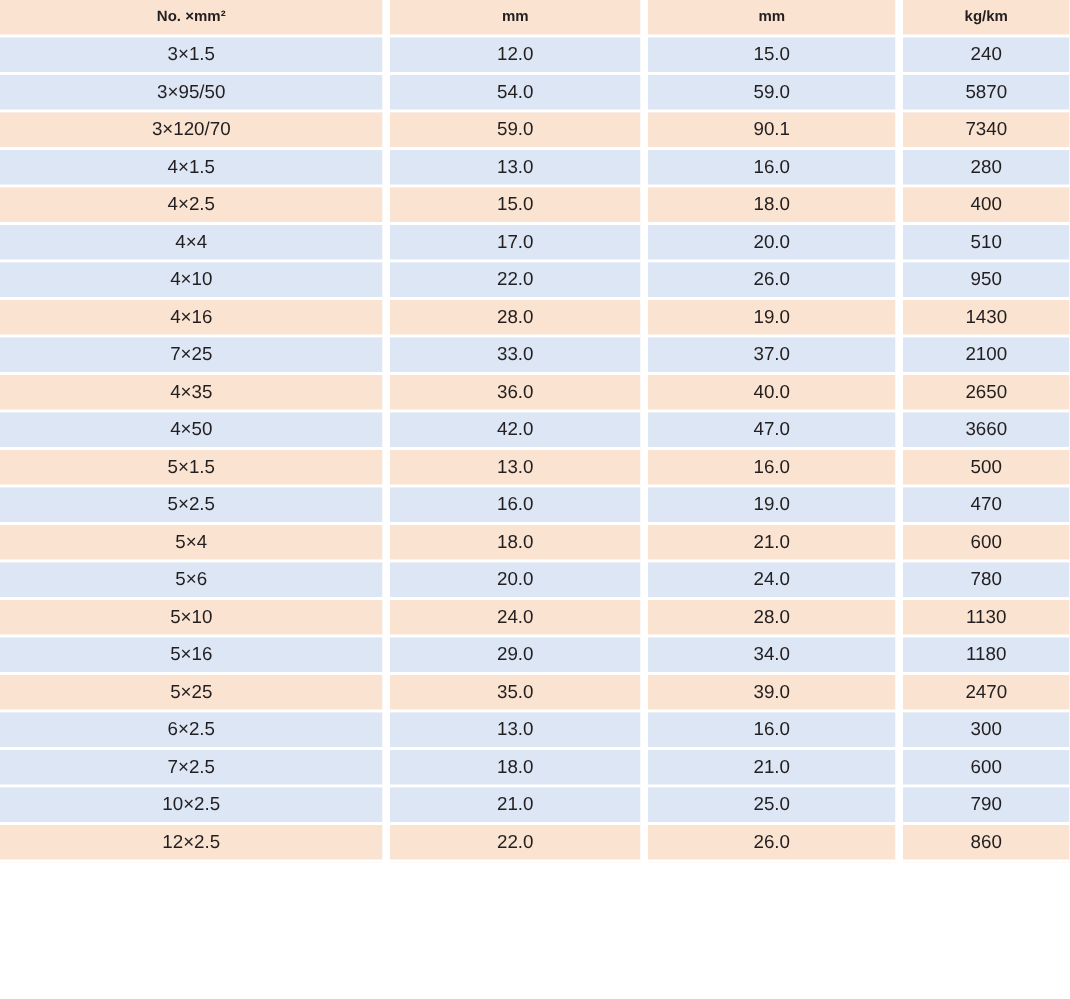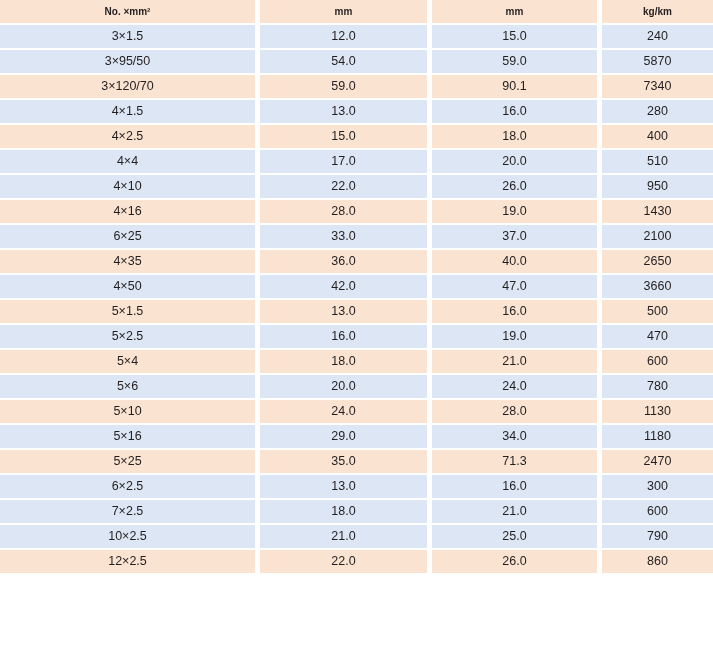--- a/index.html
+++ b/index.html
@@ -149,21 +149,21 @@
       <tr class="r-peach">
         <td>4×16</td>
         <td class="spacer"></td>
         <td>28.0</td>
         <td class="spacer"></td>
         <td>19.0</td>
         <td class="spacer"></td>
         <td>1430</td>
       </tr>
       <tr class="r-blue">
-        <td>6×25</td>
+        <td>7×25</td>
         <td class="spacer"></td>
         <td>33.0</td>
         <td class="spacer"></td>
         <td>37.0</td>
         <td class="spacer"></td>
         <td>2100</td>
       </tr>
       <tr class="r-peach">
         <td>4×35</td>
         <td class="spacer"></td>
@@ -234,21 +234,21 @@
         <td class="spacer"></td>
         <td>34.0</td>
         <td class="spacer"></td>
         <td>1180</td>
       </tr>
       <tr class="r-peach">
         <td>5×25</td>
         <td class="spacer"></td>
         <td>35.0</td>
         <td class="spacer"></td>
-        <td>71.3</td>
+        <td>39.0</td>
         <td class="spacer"></td>
         <td>2470</td>
       </tr>
       <tr class="r-blue">
         <td>6×2.5</td>
         <td class="spacer"></td>
         <td>13.0</td>
         <td class="spacer"></td>
         <td>16.0</td>
         <td class="spacer"></td>

